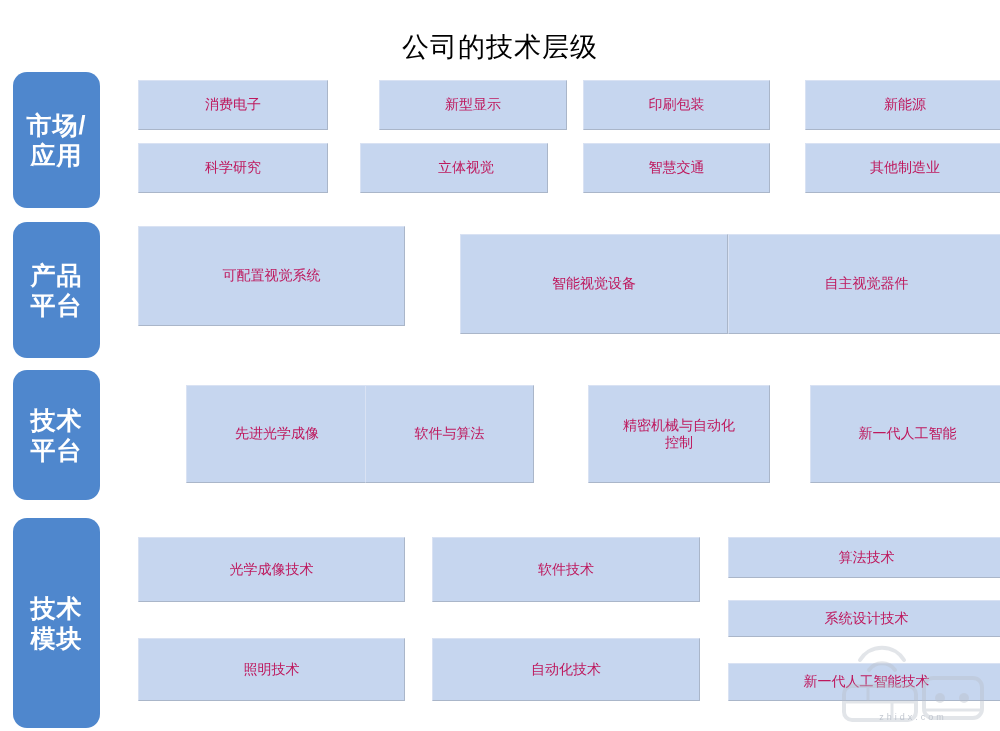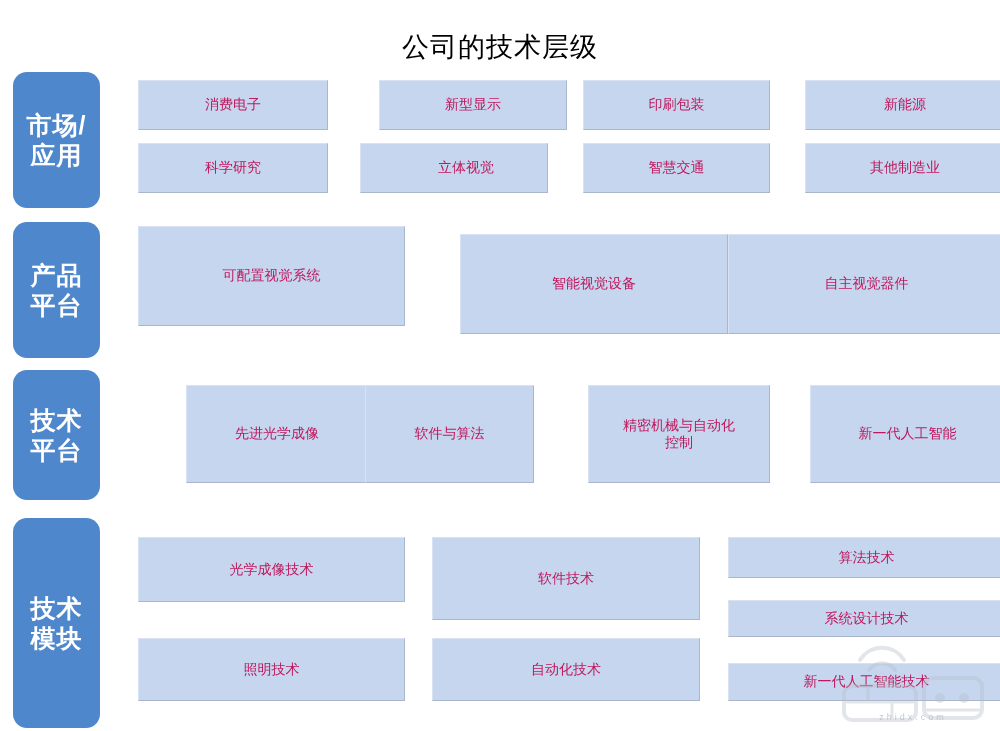--- a/index.html
+++ b/index.html
@@ -170,21 +170,21 @@
   </div>
 
   <div class="tier" style="top:518px; height:210px;">
     <span class="tier-label">技术
 模块</span>
   </div>
 
   <div class="box" style="left:138px; top:537px; width:267px; height:65px;">
     <span class="box-label">光学成像技术</span>
   </div>
-  <div class="box" style="left:432px; top:537px; width:268px; height:83px;">
+  <div class="box" style="left:432px; top:537px; width:268px; height:65px;">
     <span class="box-label">软件技术</span>
   </div>
   <div class="box" style="left:728px; top:537px; width:277px; height:41px;">
     <span class="box-label">算法技术</span>
   </div>
   <div class="box" style="left:728px; top:600px; width:277px; height:37px;">
     <span class="box-label">系统设计技术</span>
   </div>
 
   <div class="box" style="left:138px; top:638px; width:267px; height:63px;">

